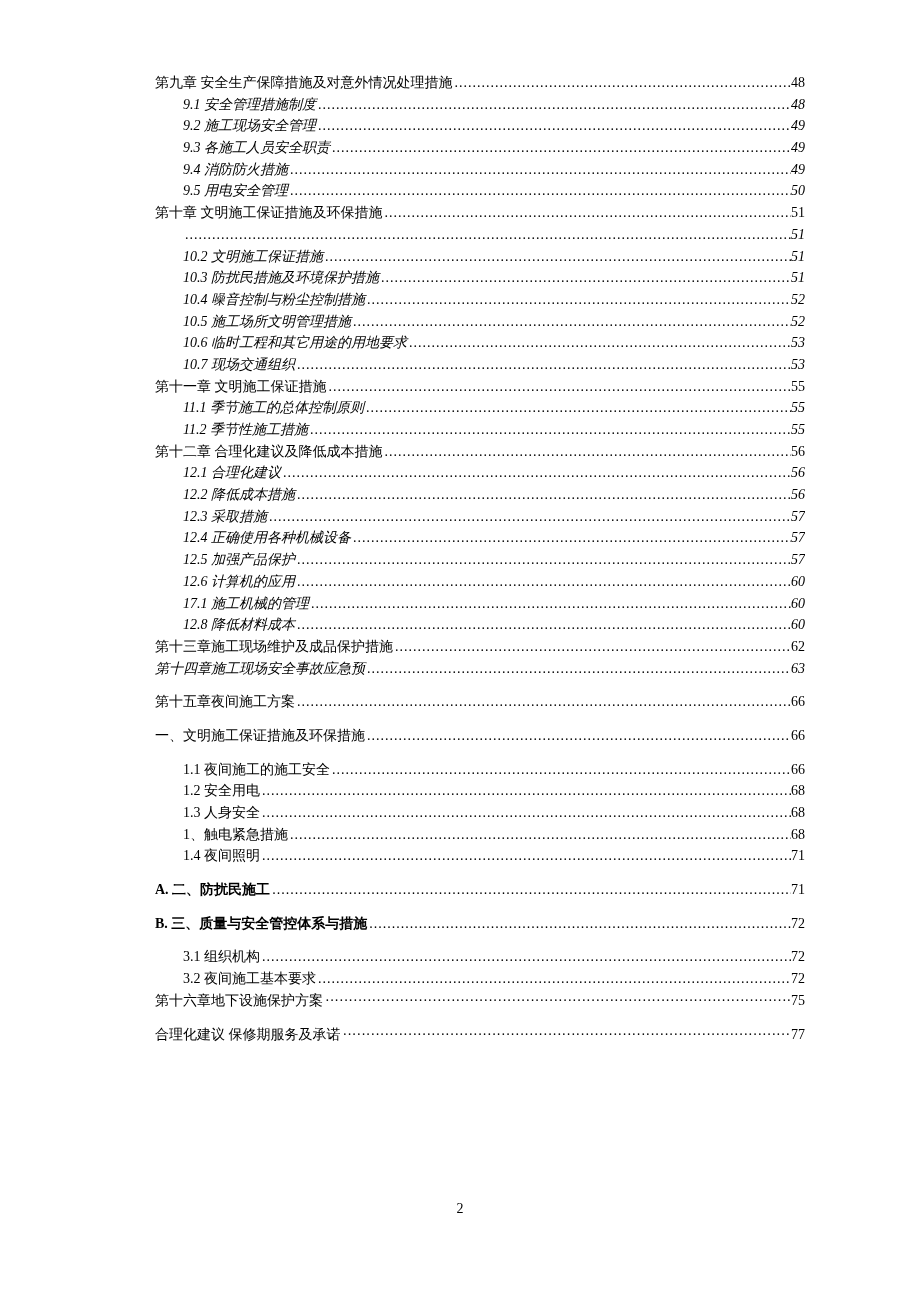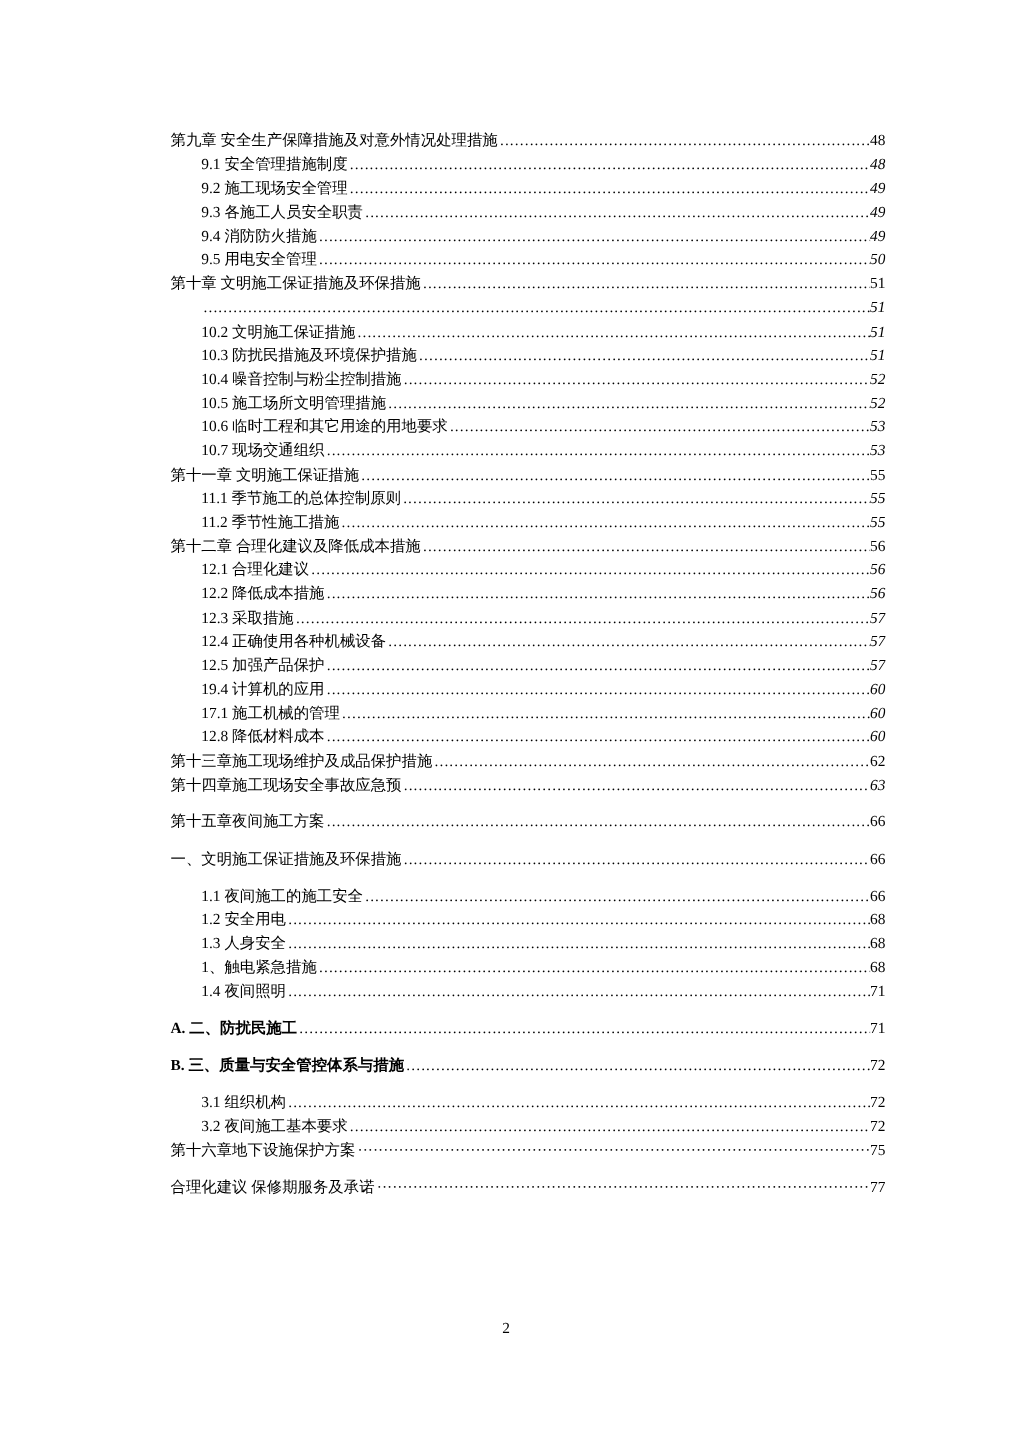--- a/index.html
+++ b/index.html
@@ -4,34 +4,34 @@
   <style>
     * { margin: 0; padding: 0; box-sizing: border-box; }
     body {
       background: #fff;
       font-family: "SimSun", "宋体", serif;
       width: 920px;
       height: 1302px;
       position: relative;
     }
     .page {
-      padding: 118px 115px 60px 155px;
+      padding: 72px 115px 60px 155px;
     }
     .toc-line {
       display: flex;
       align-items: baseline;
       white-space: nowrap;
       overflow: hidden;
       font-size: 14px;
       color: #000;
       line-height: 1.55;
     }
     .toc-line.lvl0 { margin-left: 0; }
     .toc-line.lvl1 { margin-left: 28px; }
-    .toc-line.italic .title { }
+    .toc-line.italic .title { font-style: italic; }
     .toc-line.italic .pagenum { font-style: italic; }
     .toc-line.bold .title { font-weight: bold; }
     .toc-line .title { flex: 0 0 auto; }
     .toc-line .dots {
       flex: 1 1 auto;
       overflow: hidden;
       letter-spacing: 1px;
       color: #000;
       padding: 0 2px;
     }
@@ -161,21 +161,21 @@
         <span class="title">12.4 正确使用各种机械设备</span>
         <span class="dots">............................................................................................................................................................................................................................................................................................................</span>
         <span class="pagenum">57</span>
       </div>
       <div class="toc-line lvl1 italic">
         <span class="title">12.5 加强产品保护</span>
         <span class="dots">............................................................................................................................................................................................................................................................................................................</span>
         <span class="pagenum">57</span>
       </div>
       <div class="toc-line lvl1 italic">
-        <span class="title">19.4 计算机的应用</span>
+        <span class="title">12.6 计算机的应用</span>
         <span class="dots">............................................................................................................................................................................................................................................................................................................</span>
         <span class="pagenum">60</span>
       </div>
       <div class="toc-line lvl1 italic">
         <span class="title">17.1 施工机械的管理</span>
         <span class="dots">............................................................................................................................................................................................................................................................................................................</span>
         <span class="pagenum">60</span>
       </div>
       <div class="toc-line lvl1 italic">
         <span class="title">12.8 降低材料成本</span>

